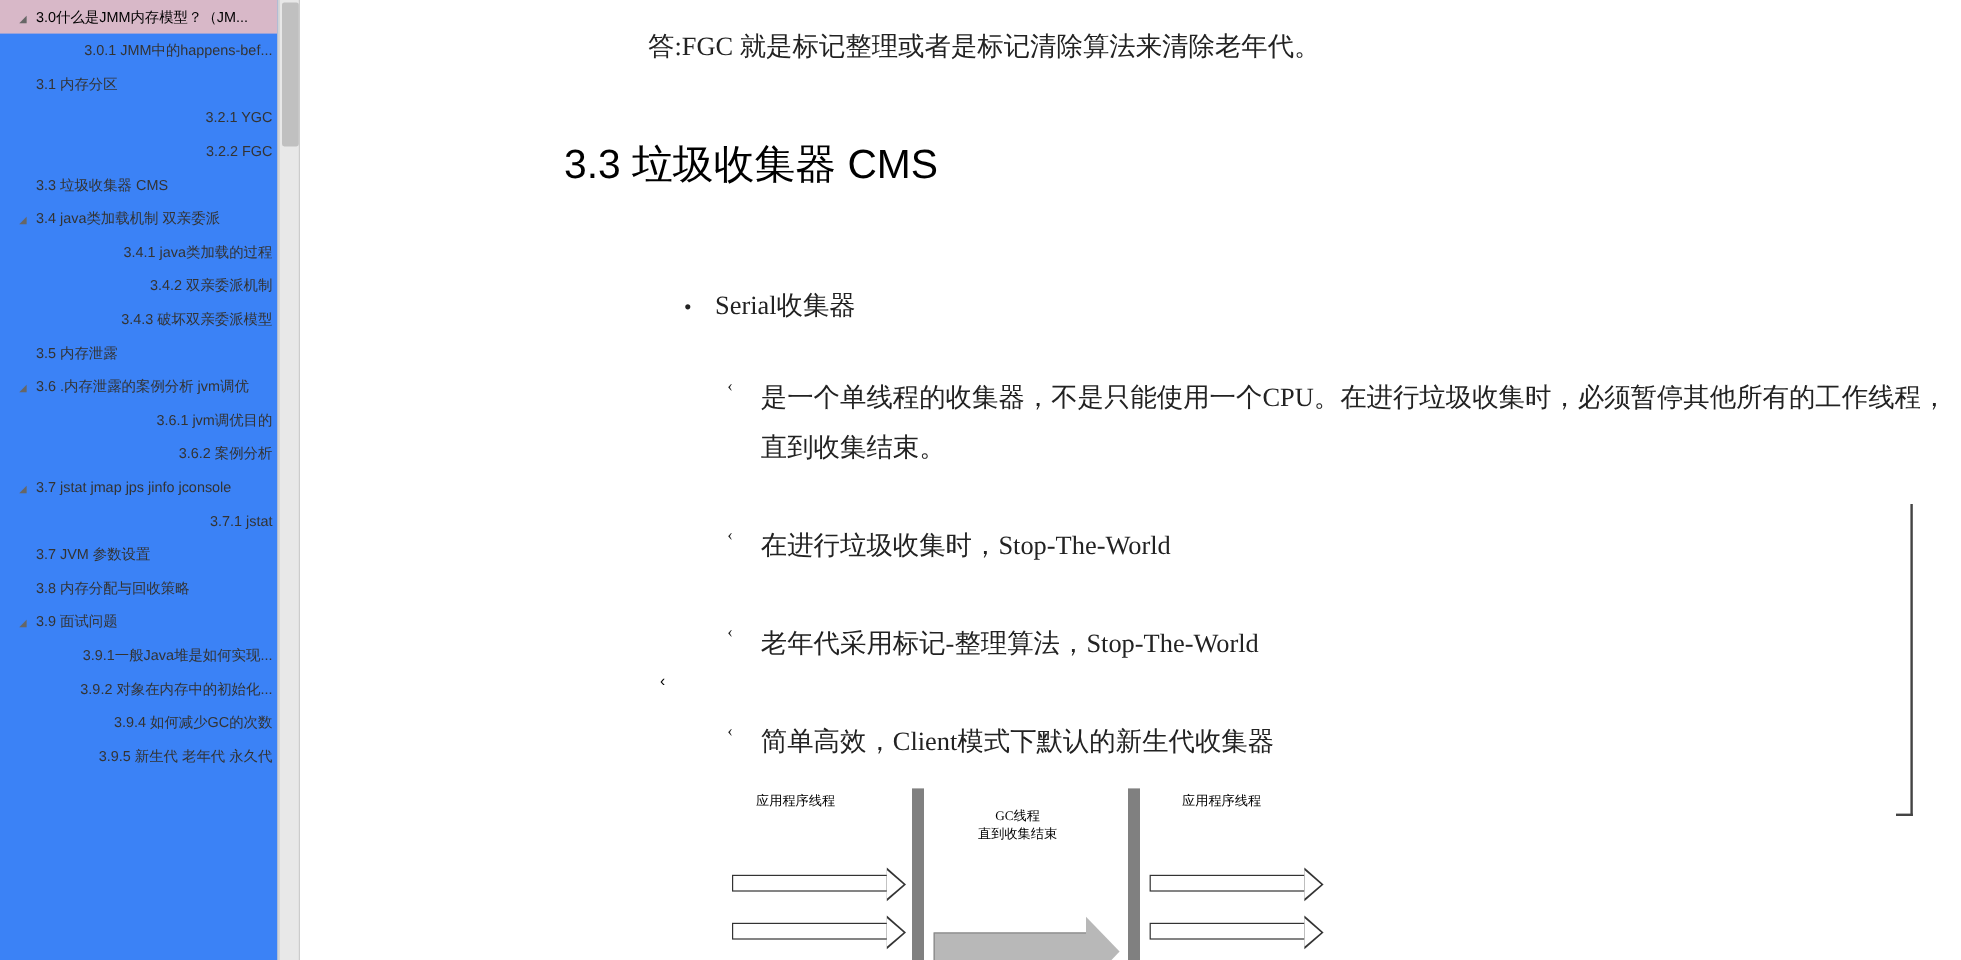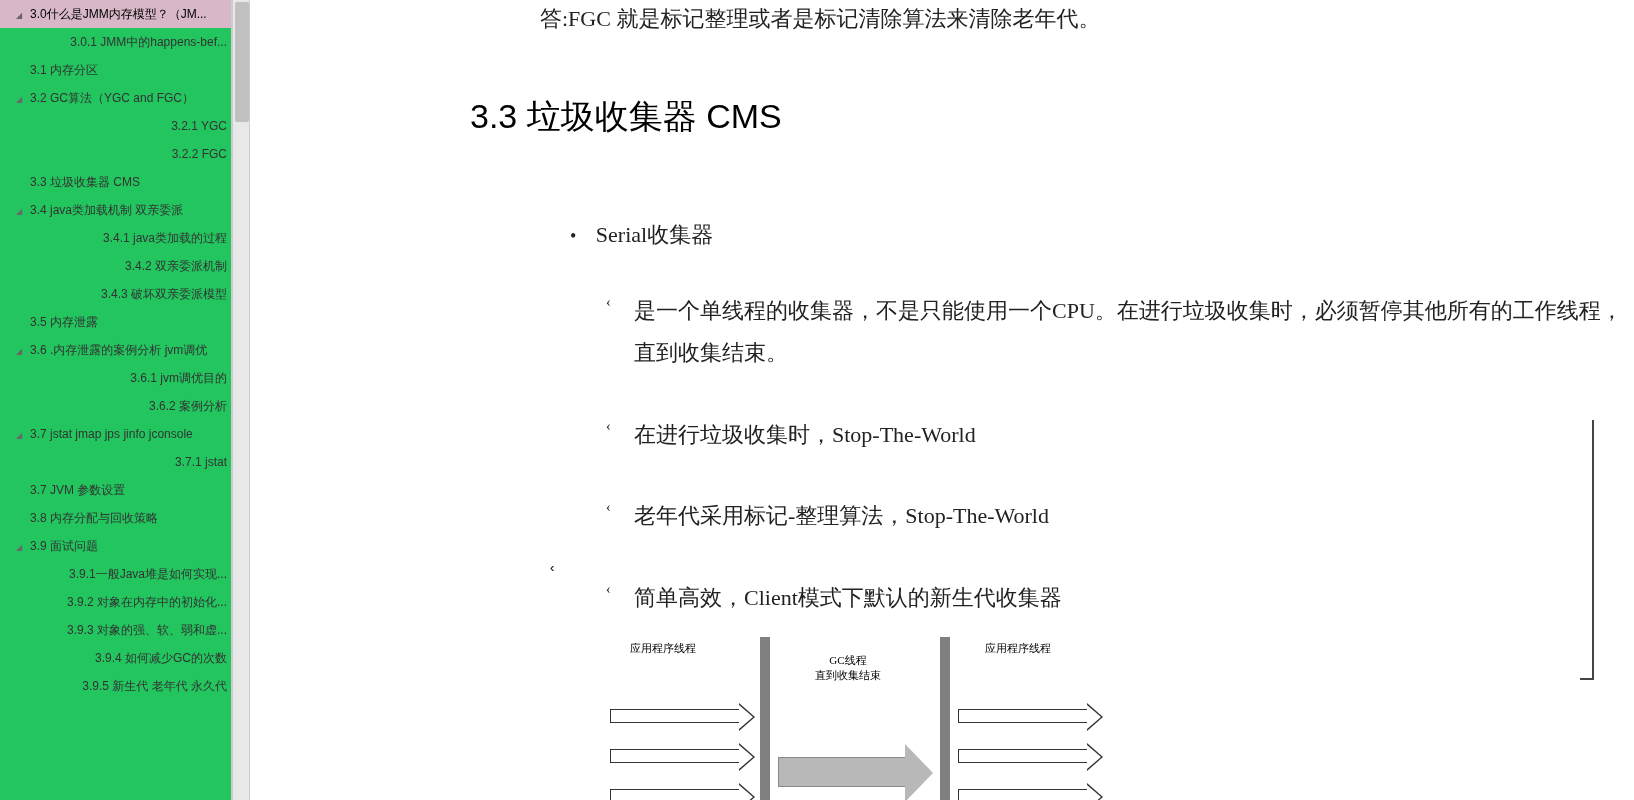--- a/index.html
+++ b/index.html
@@ -6,21 +6,21 @@
     body {
       font-family: "Microsoft YaHei", "SimSun", sans-serif;
       display: flex;
       width: 1634px;
       height: 800px;
       overflow: hidden;
       background: #fff;
     }
     .sidebar {
       width: 232px;
-      background: #22c55e;
+      background: #3b82f6;
       border-right: 1px solid #ccc;
       overflow-y: auto;
       font-size: 12px;
       color: #333;
       flex-shrink: 0;
     }
     .toc-item {
       padding: 6px 4px;
       cursor: pointer;
       white-space: nowrap;
@@ -62,21 +62,21 @@
     }
     .content {
       flex: 1;
       padding: 0 0 0 40px;
       overflow: hidden;
       position: relative;
     }
     .answer-line {
       font-size: 22px;
       color: #222;
-      margin-top: 4px;
+      margin-top: 24px;
       margin-left: 250px;
       font-family: "SimSun", serif;
     }
     .section-heading {
       font-size: 34px;
       font-weight: normal;
       margin-top: 60px;
       margin-left: 180px;
       color: #000;
       font-family: "Microsoft YaHei", sans-serif;
@@ -194,40 +194,38 @@
       top: 560px;
     }
   </style>
 </head>
 <body>
 
 <div class="sidebar" id="sidebar">
     <div class="toc-item level-0 has-children selected">3.0什么是JMM内存模型？（JM...</div>
     <div class="toc-item level-1">3.0.1 JMM中的happens-bef...</div>
     <div class="toc-item level-0">3.1 内存分区</div>
-    <div class="toc-item level-0 has-children">3.2 GC算法（YGC and FGC）</div>
     <div class="toc-item level-1">3.2.1 YGC</div>
     <div class="toc-item level-1">3.2.2 FGC</div>
     <div class="toc-item level-0">3.3 垃圾收集器 CMS</div>
     <div class="toc-item level-0 has-children">3.4 java类加载机制 双亲委派</div>
     <div class="toc-item level-1">3.4.1 java类加载的过程</div>
     <div class="toc-item level-1">3.4.2 双亲委派机制</div>
     <div class="toc-item level-1">3.4.3 破坏双亲委派模型</div>
     <div class="toc-item level-0">3.5 内存泄露</div>
     <div class="toc-item level-0 has-children">3.6 .内存泄露的案例分析 jvm调优</div>
     <div class="toc-item level-1">3.6.1 jvm调优目的</div>
     <div class="toc-item level-1">3.6.2 案例分析</div>
     <div class="toc-item level-0 has-children">3.7 jstat jmap jps jinfo jconsole</div>
     <div class="toc-item level-1">3.7.1 jstat</div>
     <div class="toc-item level-0">3.7 JVM 参数设置</div>
     <div class="toc-item level-0">3.8 内存分配与回收策略</div>
     <div class="toc-item level-0 has-children">3.9 面试问题</div>
     <div class="toc-item level-1">3.9.1一般Java堆是如何实现...</div>
     <div class="toc-item level-1">3.9.2 对象在内存中的初始化...</div>
-    <div class="toc-item level-1">3.9.3 对象的强、软、弱和虚...</div>
     <div class="toc-item level-1">3.9.4 如何减少GC的次数</div>
     <div class="toc-item level-1">3.9.5  新生代 老年代 永久代</div>
   </div>
 <div class="scrollbar-area">
   <div class="scrollbar-thumb"></div>
 </div>
 
 <div class="content">
   <div class="answer-line">答:FGC  就是标记整理或者是标记清除算法来清除老年代。</div>
   <h2 class="section-heading">3.3  垃圾收集器  CMS</h2>

